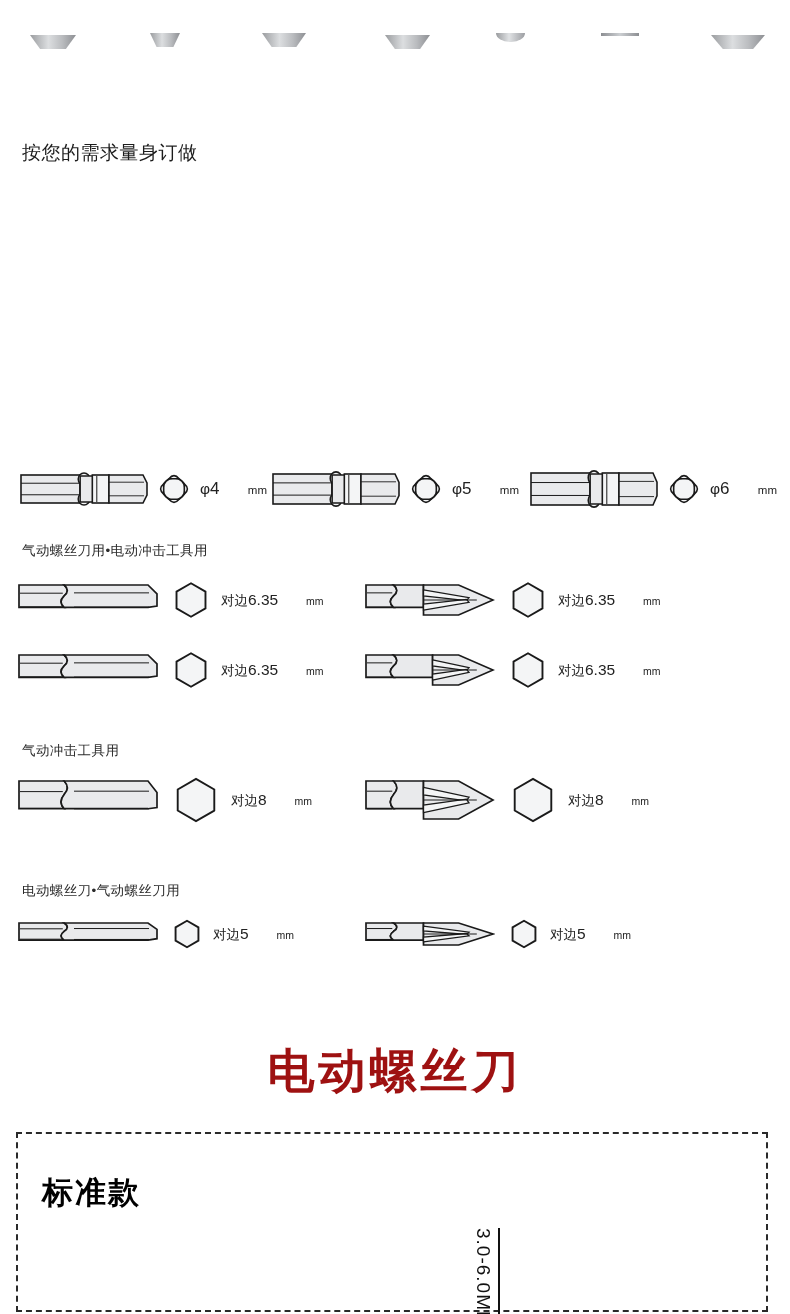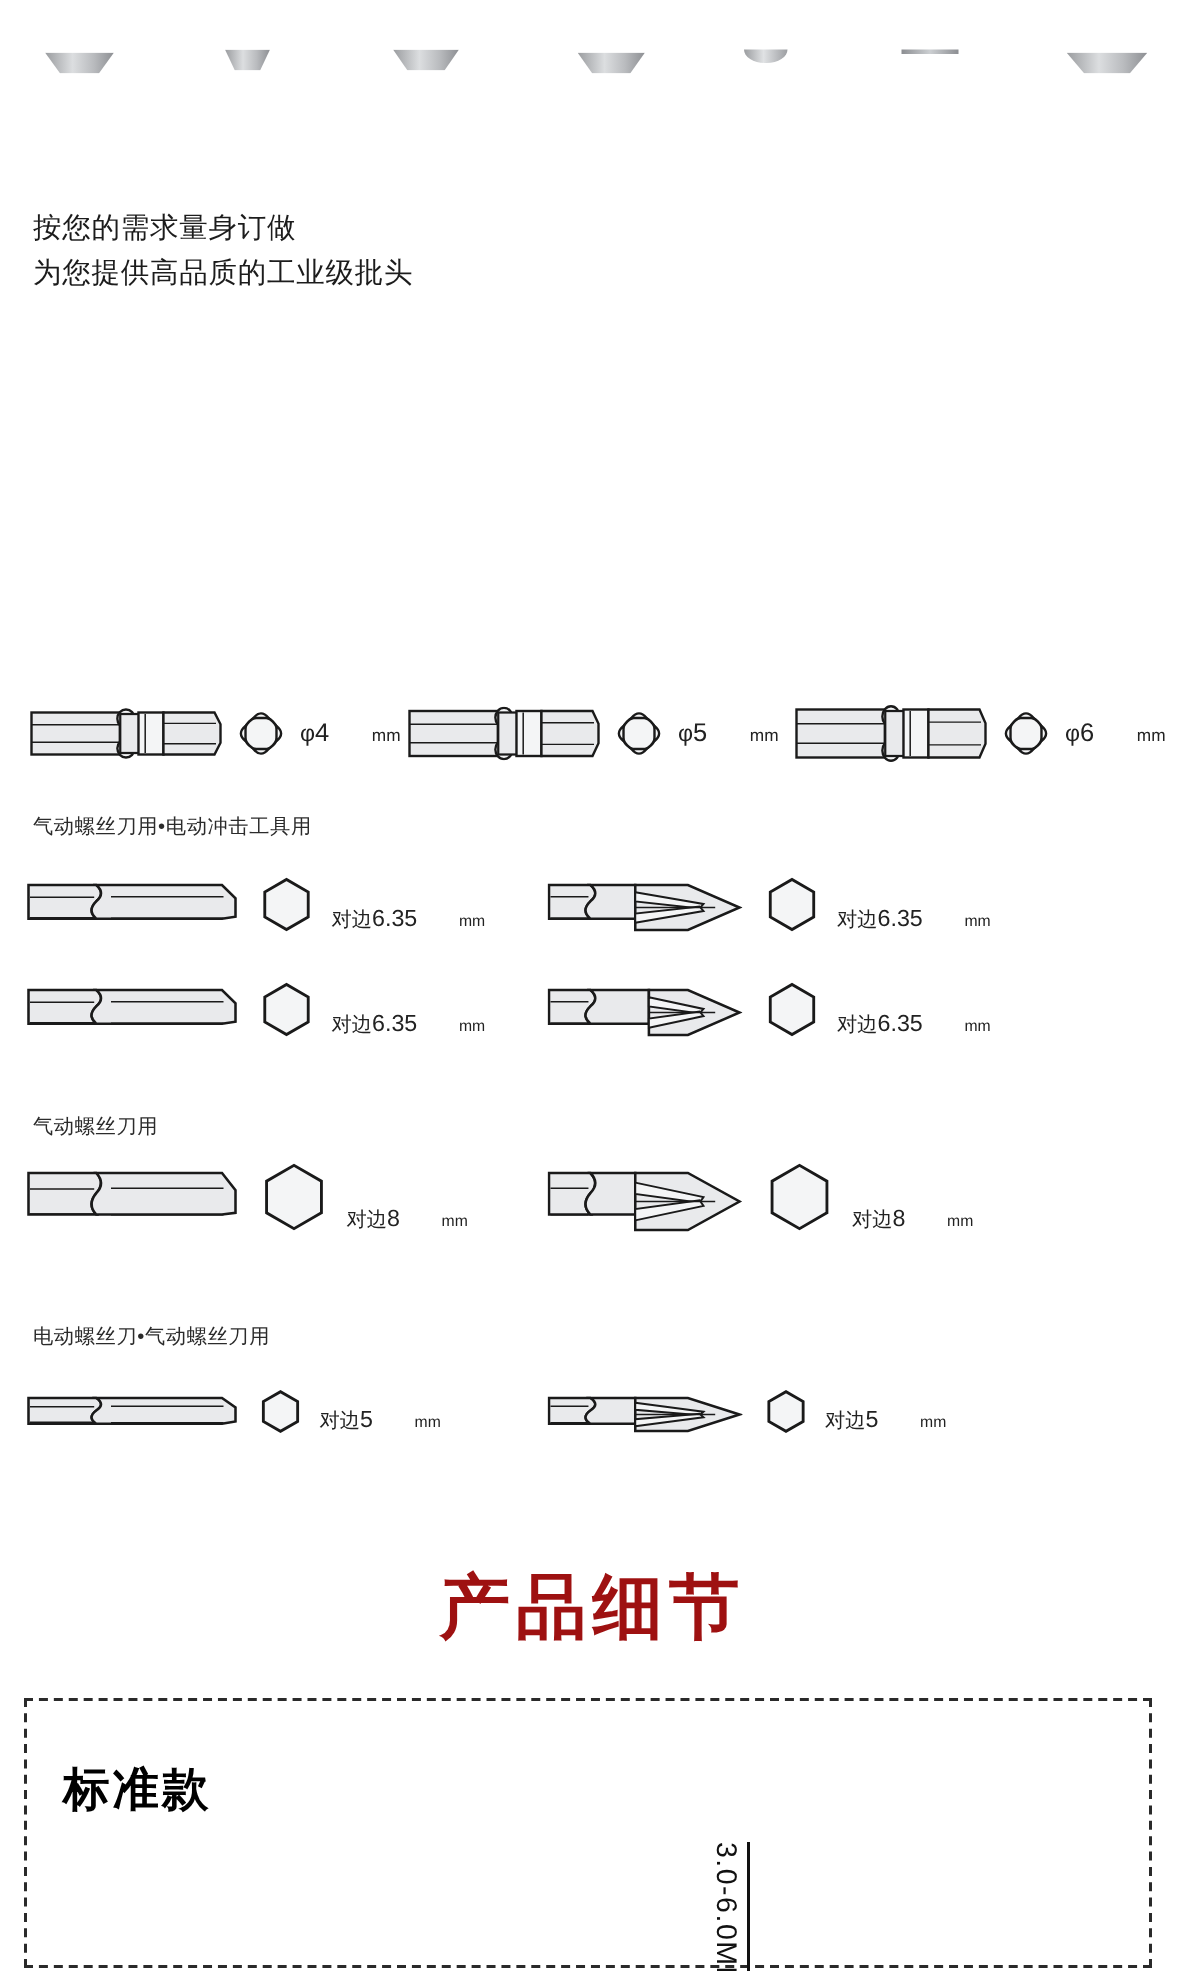--- a/index.html
+++ b/index.html
@@ -66,21 +66,21 @@
   .phi-cell{position:absolute;top:0;display:flex;align-items:center;gap:9px;height:58px;}
 
   
   .art{display:block;}
   .dim-label{font-size:15.5px;color:#222;white-space:nowrap;}
   .dim-label .unit{font-size:11.5px;padding-left:24px;}
   .dim-label .num{font-size:17px;}
 
   
   .group-label{position:absolute;font-size:13.5px;color:#2b2b2b;letter-spacing:.4px;}
-  .spec-row{position:absolute;display:flex;align-items:flex-end;height:44px;}
+  .spec-row{position:absolute;display:flex;align-items:center;height:44px;}
   .spec-row .hexfig{margin-left:14px;margin-right:11px;}
   .spec-row .dim-label{font-size:13.5px;}
   .spec-row .dim-label .num{font-size:15.5px;}
   .spec-row .dim-label .unit{font-size:10.5px;}
 
   
   .dash-panel{
     position:absolute;left:16px;top:1132px;width:752px;height:180px;
     border:2px dashed #2a2a2a;box-sizing:border-box;background:#fff;
   }
@@ -110,21 +110,20 @@
       <div class="bit-photo" style="left: 150px; width: 30px; height: 48px;"><span class="body"><span class="facetL"></span><span class="facetR"></span><span class="grain"></span></span><span class="tipHex"></span></div>
       <div class="bit-photo" style="left: 262px; width: 44px; height: 48px;"><span class="body"><span class="facetL"></span><span class="facetR"></span><span class="grain"></span></span><span class="tipHex"></span></div>
       <div class="bit-photo" style="left: 385px; width: 45px; height: 50px;"><span class="body"><span class="facetL"></span><span class="facetR"></span><span class="grain"></span></span><span class="tipHex"></span></div>
       <div class="bit-photo" style="left: 496px; width: 29px; height: 48px;"><span class="body"><span class="facetL"></span><span class="facetR"></span><span class="grain"></span></span><span class="tipRound"></span></div>
       <div class="bit-photo" style="left: 601px; width: 38px; height: 48px;"><span class="body"><span class="facetL"></span><span class="facetR"></span><span class="grain"></span><span class="slot"></span></span><span class="tipFlat"></span></div>
       <div class="bit-photo" style="left: 711px; width: 54px; height: 50px;"><span class="body"><span class="facetL"></span><span class="facetR"></span><span class="grain"></span></span><span class="tipHex"></span></div>
     </div>
 
   <div class="intro">
     <div>按您的需求量身订做</div>
-    <div>为您提供高品质的工业级批头</div>
   </div>
 
 
   <div class="phi-row" id="phi-row">
       <div class="phi-cell" style="left: 20px;">
         <svg class="art" width="128" height="34" viewBox="0 0 128 34">
     <rect x="1" y="3" width="58.88" height="28" fill="#e9eaec" stroke="#1a1a1a" stroke-width="1.6"></rect>
     <line x1="1" y1="11.219999999999999" x2="60.16" y2="11.219999999999999" stroke="#1a1a1a" stroke-width="1"></line>
     <line x1="1" y1="22.78" x2="60.16" y2="22.78" stroke="#1a1a1a" stroke-width="1"></line>
     <ellipse cx="64" cy="7.1" rx="5.76" ry="6.12" fill="#f4f5f6" stroke="#1a1a1a" stroke-width="1.6"></ellipse>
@@ -258,21 +257,21 @@
     <path d="M 67.60000000000001 2 H 93.6 L 128 17 L 93.6 32 H 67.60000000000001 Z" fill="#e9eaec" stroke="#1a1a1a" stroke-width="1.7"></path>
     <path d="M 67.60000000000001 6.800000000000001 L 104 14.62 L 101.4 17.68 L 67.60000000000001 12.92 Z" fill="#f4f5f6" stroke="#1a1a1a" stroke-width="1.3"></path>
     <path d="M 67.60000000000001 27.2 L 104 19.38 L 101.4 16.32 L 67.60000000000001 21.08 Z" fill="#f4f5f6" stroke="#1a1a1a" stroke-width="1.3"></path>
     <line x1="67.60000000000001" y1="17" x2="111.8" y2="17" stroke="#1a1a1a" stroke-width="1"></line>
   </svg>
         <svg class="art hexfig" width="38" height="38" viewBox="0 0 38 38">
     <polygon points="33.48,27.36 19.00,35.72 4.52,27.36 4.52,10.64 19.00,2.28 33.48,10.64" fill="#f4f5f6" stroke="#1a1a1a" stroke-width="1.9"></polygon>
   </svg>
         <span class="dim-label"><span>对边</span><span class="num">6.35</span> <span class="unit">mm</span></span>
       </div>
-      <div class="group-label" style="left: 22px; top: 742px;">气动螺丝刀用</div>
+      <div class="group-label" style="left: 22px; top: 742px;">气动冲击工具用</div>
       <div class="spec-row" style="left: 18px; top: 778px;">
         <svg class="art" width="140" height="42" viewBox="0 0 140 42">
     <path d="M 1 2 H 46.2 q 6.3 6.72 0 13.44
              q -6.3 7.56 0 14.280000000000001 H 1 Z" fill="#e9eaec" stroke="#1a1a1a" stroke-width="1.7"></path>
     <path d="M 46.2 2 q 6.3 6.72 0 13.44
              q -6.3 7.56 0 14.280000000000001
              H 130 L 139 28.56 V 13.440000000000001 L 130 2 Z" fill="#e9eaec" stroke="#1a1a1a" stroke-width="1.7"></path>
     <line x1="2" y1="12.6" x2="44.800000000000004" y2="12.6" stroke="#1a1a1a" stroke-width="1"></line>
     <line x1="2" y1="29.4" x2="44.800000000000004" y2="29.4" stroke="#1a1a1a" stroke-width="1"></line>
     <line x1="56" y1="12.18" x2="131" y2="12.18" stroke="#1a1a1a" stroke-width="1"></line>
@@ -332,21 +331,21 @@
     <path d="M 58.5 20.8 L 104 14.82 L 101.4 12.48 L 58.5 16.12 Z" fill="#f4f5f6" stroke="#1a1a1a" stroke-width="1.3"></path>
     <line x1="58.5" y1="13" x2="111.8" y2="13" stroke="#1a1a1a" stroke-width="1"></line>
   </svg>
         <svg class="art hexfig" width="30" height="30" viewBox="0 0 30 30">
     <polygon points="26.43,21.60 15.00,28.20 3.57,21.60 3.57,8.40 15.00,1.80 26.43,8.40" fill="#f4f5f6" stroke="#1a1a1a" stroke-width="1.9"></polygon>
   </svg>
         <span class="dim-label"><span>对边</span><span class="num">5</span> <span class="unit">mm</span></span>
       </div>
     </div>
 
-  <div class="red-title" id="title-detail">产品细节</div>
+  <div class="red-title" id="title-detail">电动螺丝刀</div>
 
   <div class="dash-panel"></div>
   <div class="panel-title">标准款</div>
   <div class="vert-dim">
     <span class="vtext">3.0-6.0MM</span>
     <span class="vline"></span>
   </div>
 
 </div>
 

